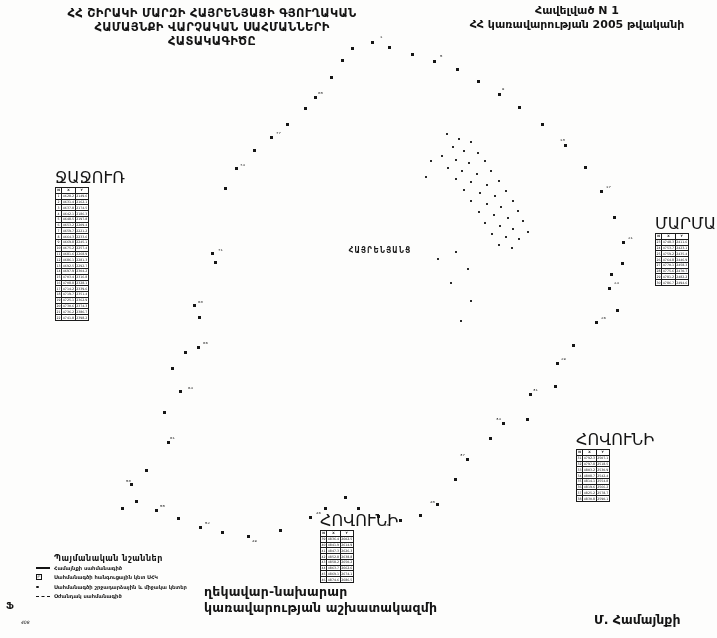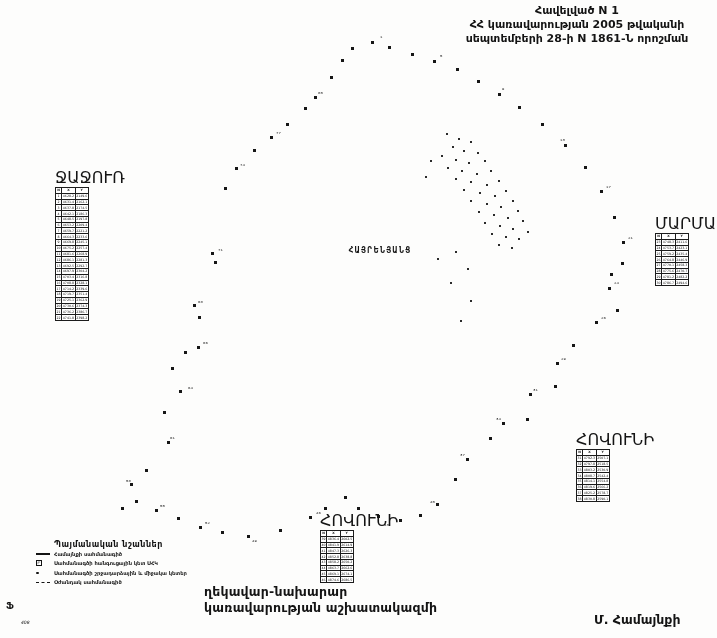--- a/index.html
+++ b/index.html
@@ -29,21 +29,21 @@
     border-collapse:collapse;width:100%;background:#fff;
   }
   .mini-table td,.mini-table th{
     border:0.5px solid #1c1c1c;font-size:3.2px;line-height:4px;
     padding:0.4px 0.6px;text-align:center;font-weight:normal;white-space:nowrap;
   }
   .mini-table th{font-weight:bold;}
   .mini-table{outline:1px solid #1c1c1c;outline-offset:-1px;}
   .mini-wrap{position:absolute;}
   .mini-wrap .mt-header{position:relative;}
-  .legend{position:absolute;left:36px;top:540px;width:190px;}
+  .legend{position:absolute;left:36px;top:554px;width:190px;}
   .legend-title{font-size:8px;font-weight:bold;letter-spacing:.5px;margin-left:18px;}
   .legend-item{display:flex;align-items:center;height:9.5px;}
   .legend-sym{width:18px;display:flex;align-items:center;justify-content:flex-start;}
   .legend-label{font-size:5.2px;font-weight:bold;color:#1b1b1b;white-space:nowrap;}
   .sym-solid-line{width:14px;height:1.6px;background:#141414;}
   .sym-node-point{width:4px;height:4px;border:0.8px solid #141414;background:#fff;
     box-shadow:inset 0 0 0 0.8px #fff, inset 1.2px 1.2px 0 0 #141414;}
   .sym-turn-point{width:2.5px;height:2.5px;background:#141414;border-radius:50%;}
   .sym-dashed-line{width:14px;height:0;border-top:1.4px dashed #141414;}
   .footer-office{
@@ -54,25 +54,29 @@
     position:absolute;left:594px;top:612px;font-size:12.5px;font-weight:bold;
   }
   .corner-mark{position:absolute;left:6px;top:602px;font-size:9px;font-weight:bold;line-height:8px;}
   .corner-number{position:absolute;left:21px;top:620px;font-size:4.5px;font-style:italic;}
 </style>
 </head>
 <body>
 
 <div class="page">
 
+  <div class="title-block">
+    <div>ՀՀ ՇԻՐԱԿԻ ՄԱՐԶԻ ՀԱՅՐԵՆՅԱՑԻ ԳՅՈՒՂԱԿԱՆ</div>
+    <div>ՀԱՄԱՅՆՔԻ ՎԱՐՉԱԿԱՆ  ՍԱՀՄԱՆՆԵՐԻ</div>
+    <div>ՀԱՏԱԿԱԳԻԾԸ</div>
+  </div>
 
   <div class="annex-block">
     <div>Հավելված N 1</div>
     <div>ՀՀ կառավարության 2005 թվականի</div>
-    <div>սեպտեմբերի 28-ի N 1861-Ն որոշման</div>
   </div>
 
   <div class="map-area">
     <div class="center-label">ՀԱՅՐԵՆՅԱՆՑ</div>
     <div id="dots-layer">
         <span class="bdot" style="left: 351px; top: 47px;"></span>
         <span class="bdot" style="left: 371px; top: 41px;"></span>
         <span class="bdot" style="left: 388px; top: 46px;"></span>
         <span class="bdot" style="left: 411px; top: 53px;"></span>
         <span class="bdot" style="left: 433px; top: 60px;"></span>

